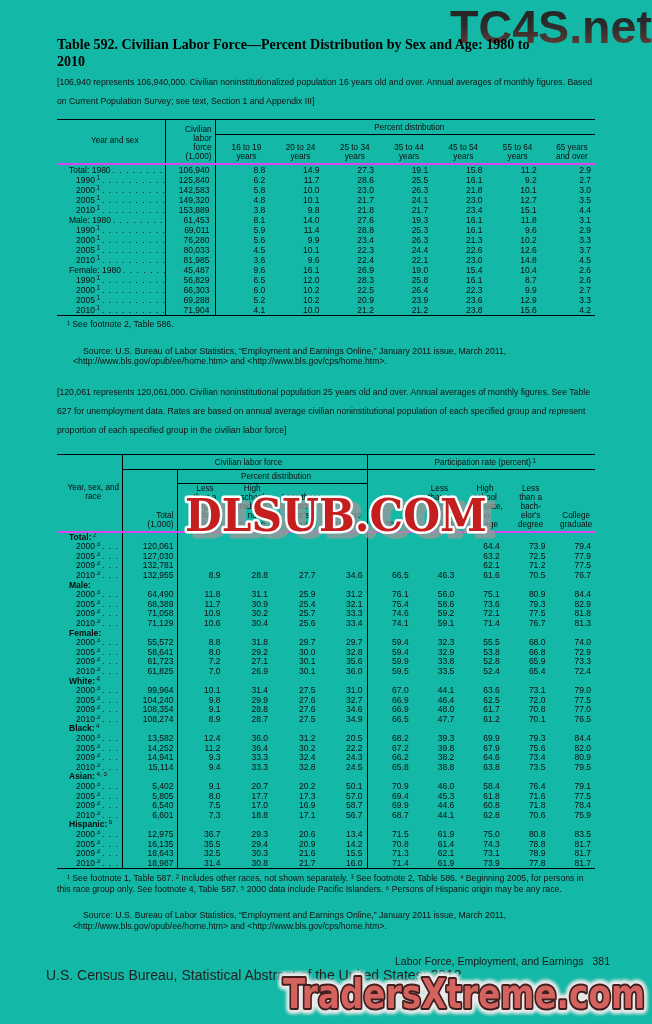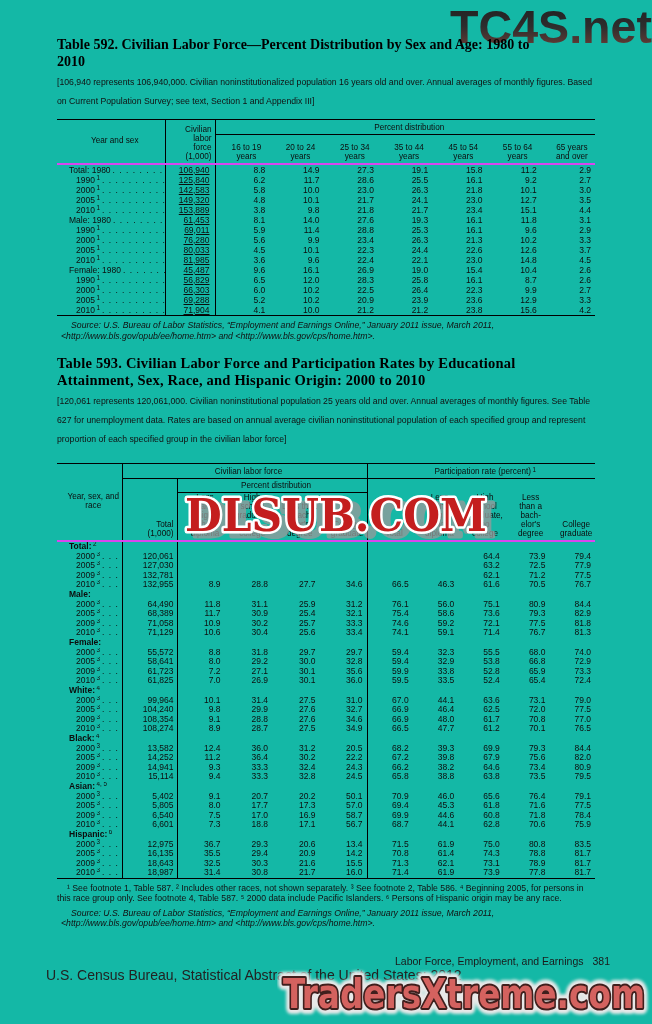--- a/index.html
+++ b/index.html
@@ -19,21 +19,21 @@
   #t593{margin-top:14px;border-top:1.5px solid #000;border-bottom:1.5px solid #000;}
   th{font-weight:normal;font-size:8.2px;line-height:9px;padding:0 2px 2px 10px;text-align:center;vertical-align:bottom;}
   td{padding:0;height:10px;vertical-align:bottom;line-height:9.5px;}
   #t593 td{height:9.6px;}
   .num{text-align:right;padding-right:4px;}
   #t592 .c1{padding-right:5px;}
   #t593 .c1{padding-right:3px;}
   .bl{border-left:1px solid #000;} .br{border-right:1px solid #000;}
   .bb1{border-bottom:1px solid #000;} .bb2{border-bottom:2px solid #d946ef;}
   #t592 .c0,#t592 .c1{border-right:1px solid #000;}
-  #t592 .c1{border-left:0;text-decoration:underline;}
+  #t592 .c1{border-left:0;}
   #t592 td.c1{border-right:1px solid #000;}
   #t592 td.c0{border-right:1px solid #000;}
   #t593 td.c0,#t593 td.c1,#t593 td.c5{border-right:1px solid #000;}
   .h-label{vertical-align:middle;text-align:center;}
   .h-clf{text-align:right;vertical-align:bottom;padding-right:3px;}
   .h-group{height:12px;}
   .h-age{height:26px;}
   .h-grp{height:12px;}
   .h-pd{height:11px;}
   .h-total{text-align:right;padding-right:3px;}
@@ -43,21 +43,21 @@
   .lab{white-space:nowrap;}
   .grp .lab{font-weight:bold;}
   .ind .lwrap{padding-left:7px;}
   .sup{font-size:6.3px;position:relative;top:-3px;margin-left:1.5px;white-space:nowrap;}
   th .sup{top:-2px;}
   .leader{flex:1;overflow:hidden;white-space:nowrap;margin-left:2px;}
   .leader::after{content:". . . . . . . . . . . . . . . . . . . . . . . . . . . . . . . .";letter-spacing:1px;}
 
   
   .fn{margin:3px 0 0 0;font-size:8.7px;line-height:10.5px;text-indent:10px;color:#111;}
-  .fn-src{margin:4px;font-style:italic;}
+  .fn-src{margin:16px;}
   .fn593{margin-top:4px;}
 
   
   .footer-head{position:absolute;top:955px;right:42px;font-size:10.5px;color:#1a1a1a;}
   .footer-head .pgnum{margin-left:9px;}
   .footer-credit{position:absolute;top:967px;left:46px;font-size:14px;color:#222;}
 
   
   .wm{position:absolute;}
   .wm-top{top:2px;right:-4px;}
@@ -363,23 +363,23 @@
             <td class="num c3">10.0</td>
             <td class="num c4">21.2</td>
             <td class="num c5">21.2</td>
             <td class="num c6">23.8</td>
             <td class="num c7">15.6</td>
             <td class="num c8">4.2</td>
           </tr>
         </tbody>
     </table>
 
+    <p class="fn">¹ See footnote 2, Table 586.</p>
     <p class="fn fn-src">Source: U.S. Bureau of Labor Statistics, “Employment and Earnings Online,” January 2011 issue, March 2011, &lt;http://www.bls.gov/opub/ee/home.htm&gt; and &lt;http://www.bls.gov/cps/home.htm&gt;.</p>
 
-    <div class="tbl-title t593-title">Table 593. Civilian Labor Force and Participation Rates by Educational Attainment, Sex, Race, and Hispanic Origin: 2000 to 2010</div>
     <div class="note">[120,061 represents 120,061,000. Civilian noninstitutional population 25 years old and over. Annual averages of monthly figures. See Table 627 for unemployment data. Rates are based on annual average civilian noninstitutional population of each specified group and represent proportion of each specified group in the civilian labor force]</div>
 
     <table id="t593">
       <colgroup>
         <col style="width:65px">
           <col style="width:55px">
         <col style="width:47.5px">
           <col style="width:47.5px">
           <col style="width:47.5px">
           <col style="width:47.5px">
@@ -906,21 +906,21 @@
                 <span class="leader"></span>
               </span>
             </td>
             <td class="num c1">5,402</td>
             <td class="num c2">9.1</td>
             <td class="num c3">20.7</td>
             <td class="num c4">20.2</td>
             <td class="num c5">50.1</td>
             <td class="num c6">70.9</td>
             <td class="num c7">46.0</td>
-            <td class="num c8">65.6</td>
+            <td class="num c8">58.4</td>
             <td class="num c9">76.4</td>
             <td class="num c10">79.1</td>
           </tr>
           <tr>
             <td class="lbl c0 ind">
               <span class="lwrap">
                 <span class="lab">2005</span>
                 <span class="sup">3</span>
                 <span class="leader"></span>
               </span>

